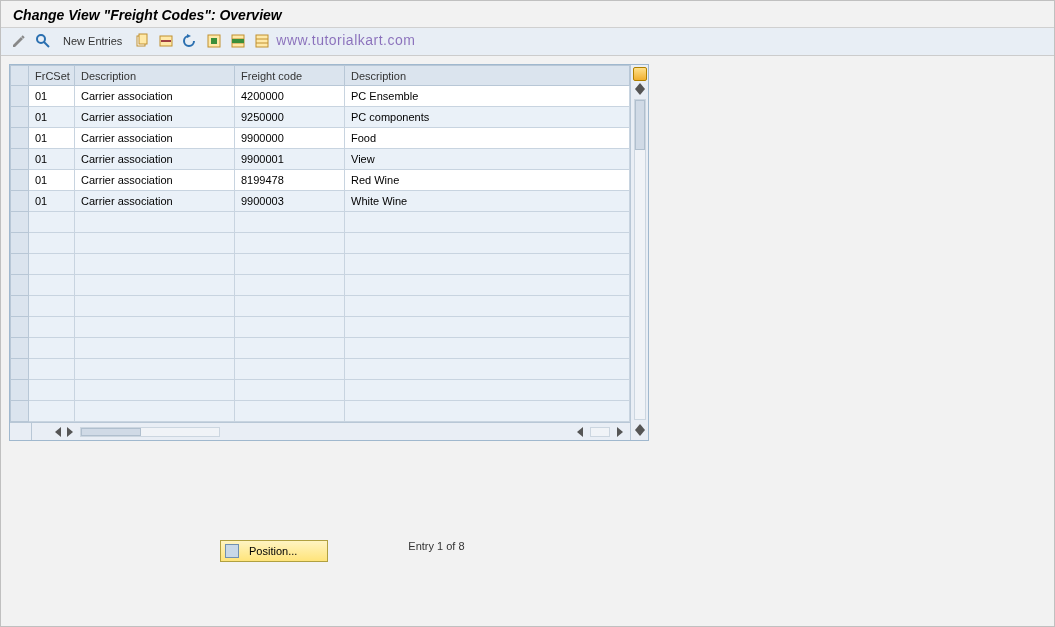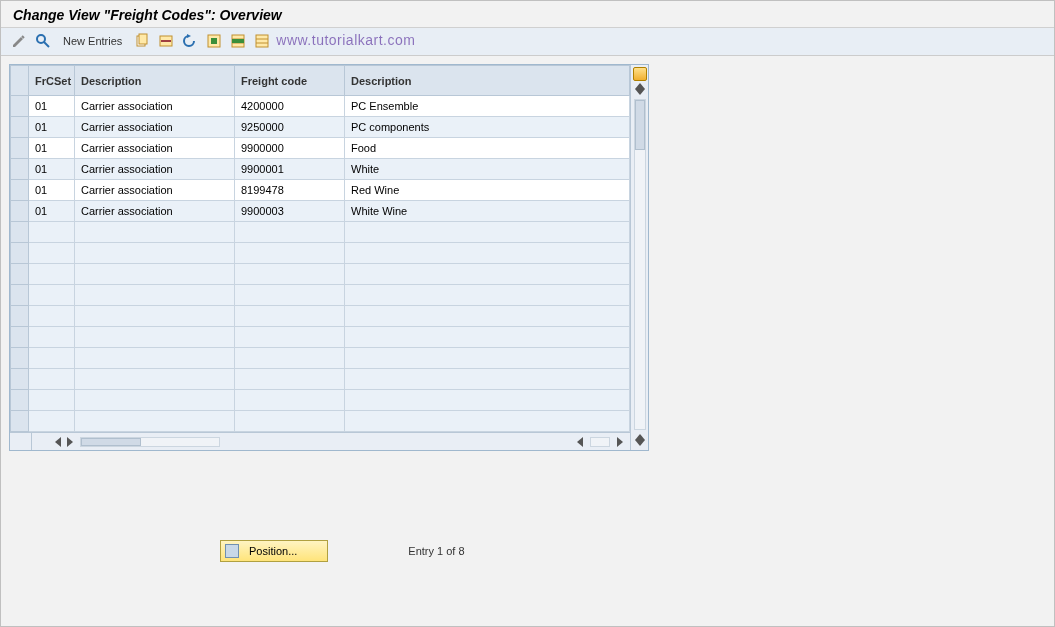--- a/index.html
+++ b/index.html
@@ -96,22 +96,22 @@
       border-collapse: collapse;
       width: 100%;
       font-size: 11px;
       table-layout: fixed;
     }
     table.grid th {
       background: #dbe4ee;
       border: 1px solid #b8c7d6;
       text-align: left;
       padding: 3px 6px;
-      height: 30px;
-      font-weight: bold;
+      height: 20px;
+      font-weight: normal;
       color: #333;
     }
     table.grid th.rowsel, table.grid td.rowsel {
       width: 18px;
       background: #dbe4ee;
       border: 1px solid #b8c7d6;
       padding: 0;
     }
     table.grid td {
       border: 1px solid #c8d4e0;
@@ -147,21 +147,20 @@
     .hscroll .htrack { flex:0 0 140px; height:10px; background:#f0f3f7; border:1px solid #ccd6e0; margin:0 4px; display:flex; }
     .hscroll .hthumb { width:60px; height:100%; background:#d0dae6; border:1px solid #b0bfce; }
     .hscroll .gap { flex:1; }
     .hscroll .htrack2 { flex:0 0 20px; height:10px; background:#f0f3f7; border:1px solid #ccd6e0; margin:0 4px; }
 
     .footer {
       position: absolute;
       left: 0; right: 0;
       top: 540px;
       display: flex;
-      align-items: center;
       gap: 80px;
       padding-left: 220px;
     }
     .position-btn {
       display: inline-flex;
       align-items: center;
       gap: 10px;
       background: linear-gradient(#fff4c2,#ffe47a);
       border: 1px solid #b0a040;
       height: 22px;
@@ -277,21 +276,21 @@
             <td>01</td>
             <td>Carrier association</td>
             <td>9900000</td>
             <td>Food</td>
           </tr>
           <tr class="alt">
             <td class="rowsel"></td>
             <td>01</td>
             <td>Carrier association</td>
             <td>9900001</td>
-            <td>White</td>
+            <td>View</td>
           </tr>
           <tr>
             <td class="rowsel"></td>
             <td>01</td>
             <td>Carrier association</td>
             <td>8199478</td>
             <td>Red Wine</td>
           </tr>
           <tr class="alt">
             <td class="rowsel"></td>

